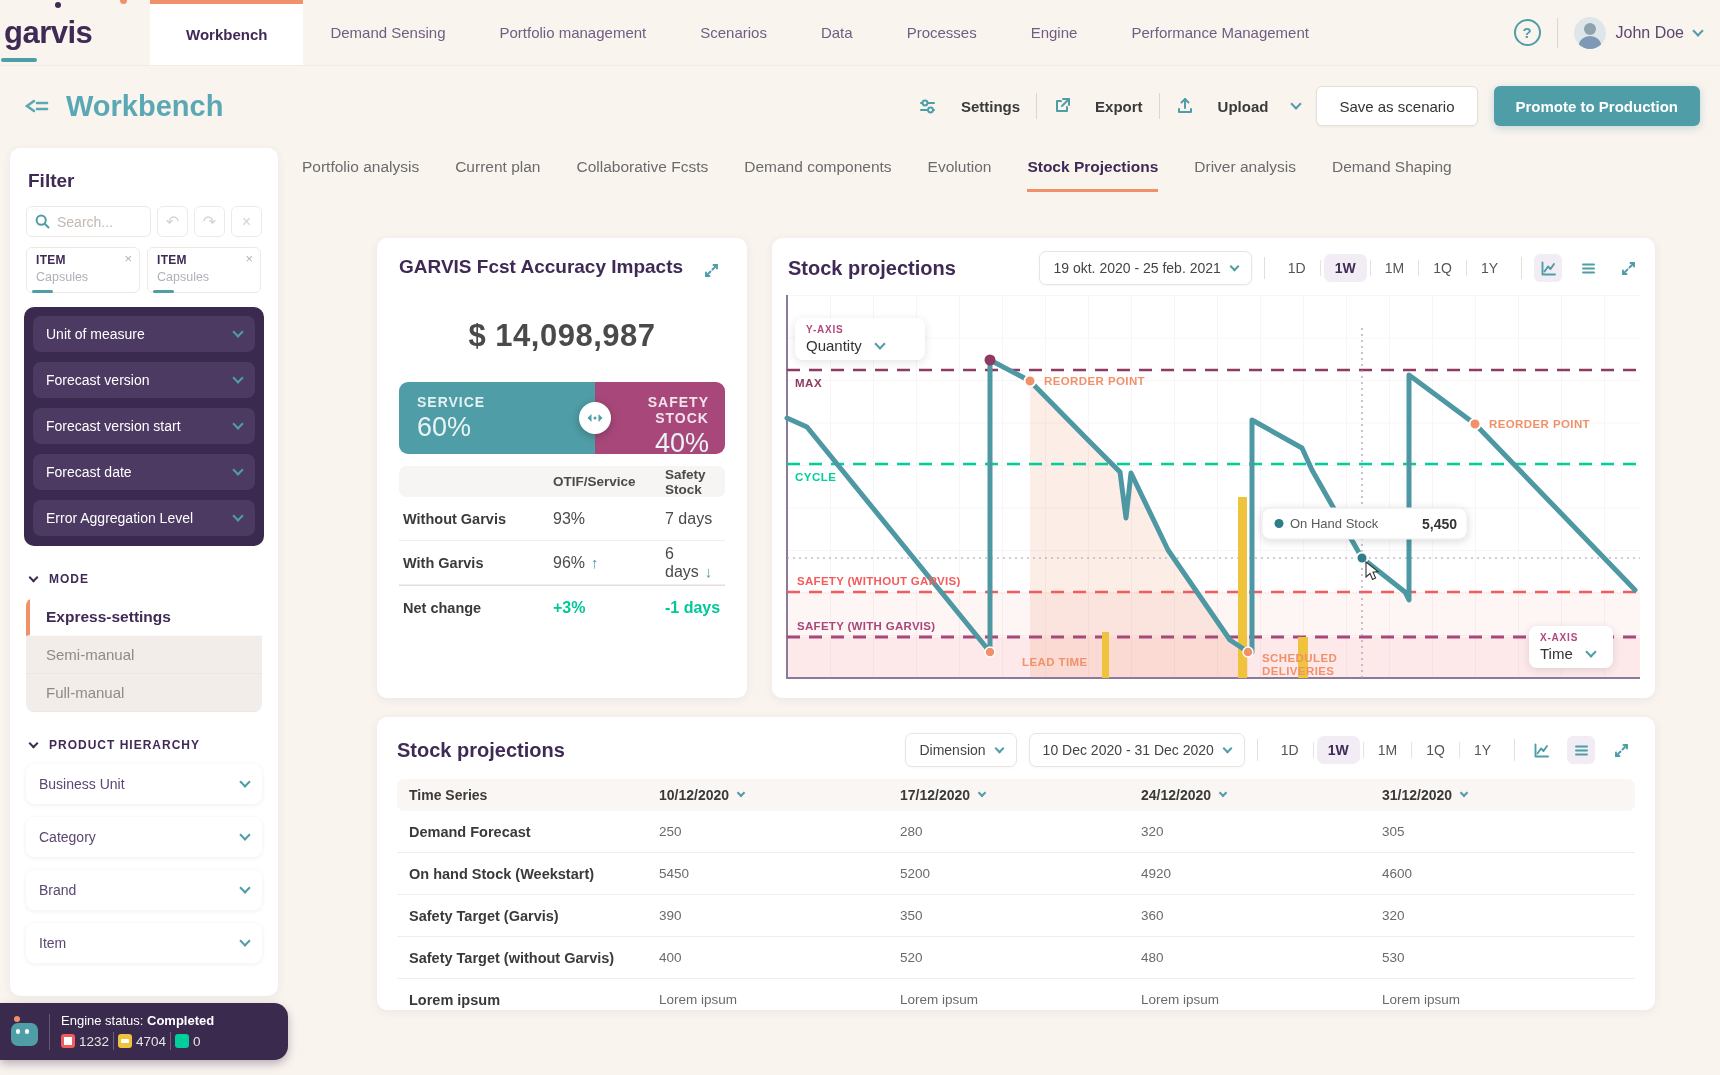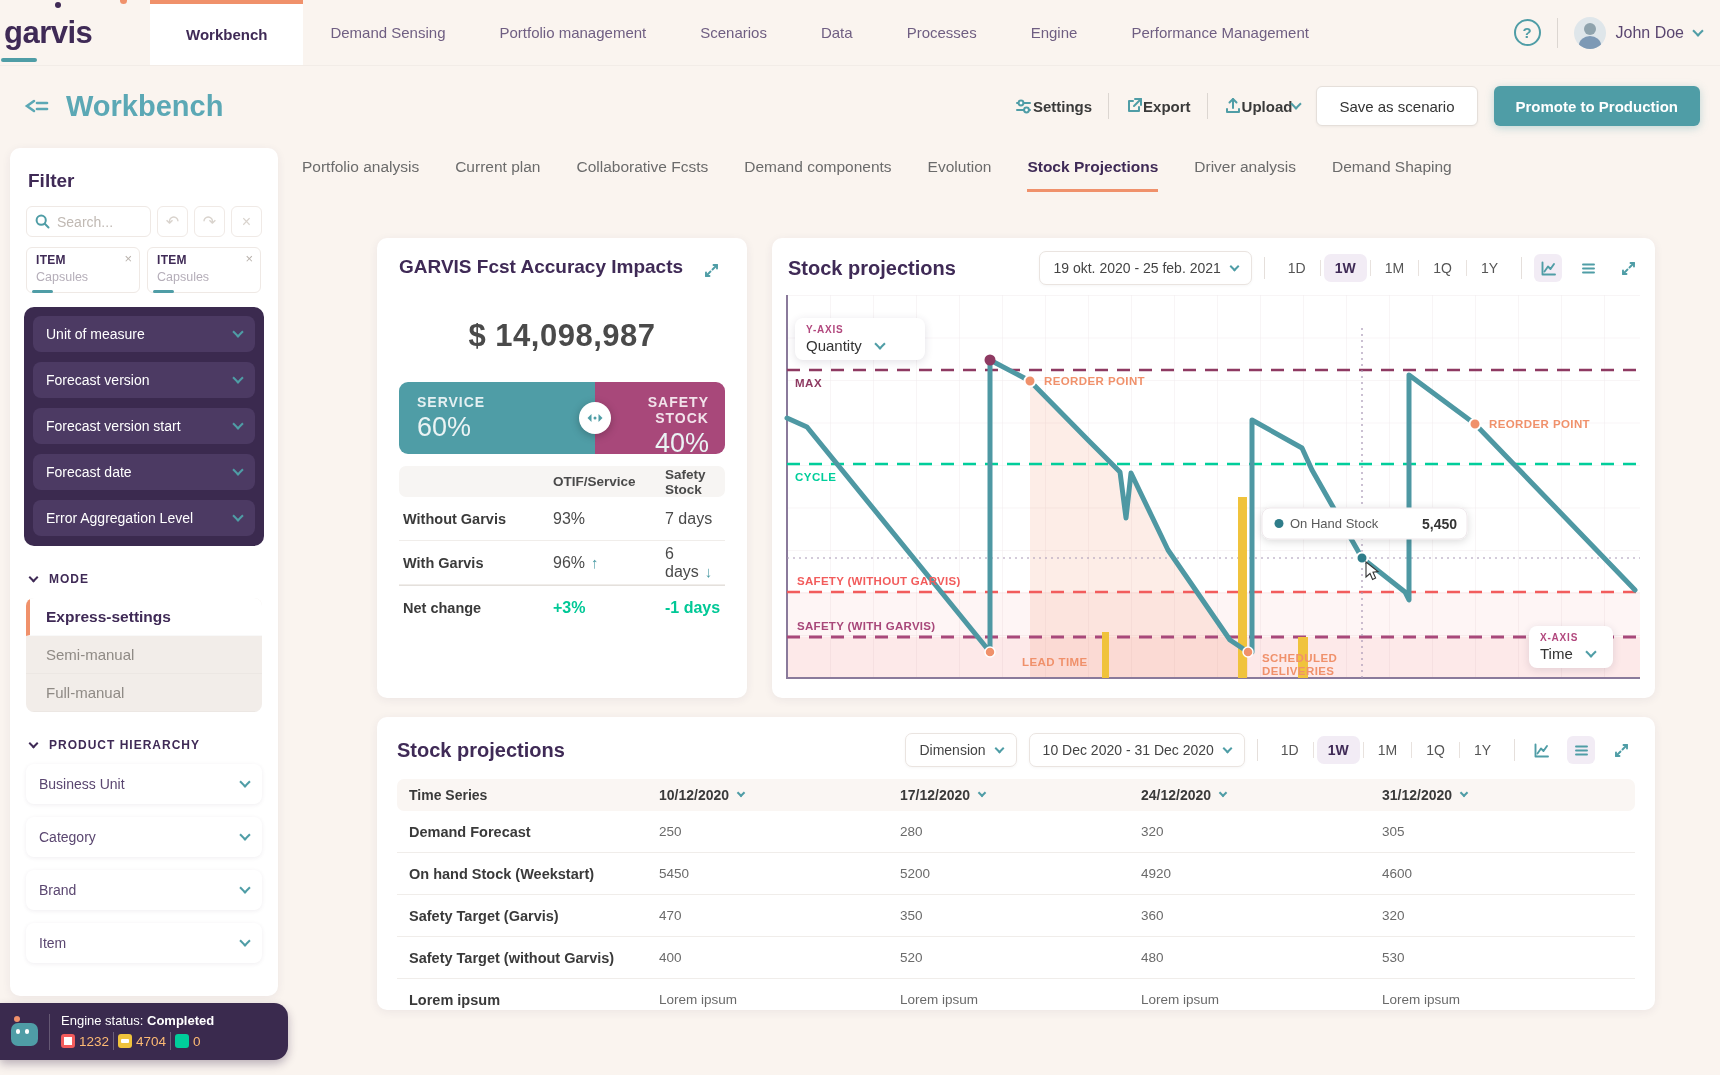--- a/index.html
+++ b/index.html
@@ -26,21 +26,21 @@
   .avatar { width:32px; height:32px; border-radius:50%; background:#dfe6ea; overflow:hidden; position:relative;}
   .avatar svg { position:absolute; top:0; left:0;}
   .username { color:#5A4670; font-size:16px;}
   .chev { width:8px; height:8px; border-right:2px solid #4F9DA6; border-bottom:2px solid #4F9DA6; transform:rotate(45deg); margin-top:-4px; display:inline-block;}
 
   
   .pagehead { position:absolute; top:78px; left:22px; right:20px; height:56px; display:flex; align-items:center; z-index:15;}
   .collapse-btn { width:30px; height:30px; display:flex; align-items:center; justify-content:center; cursor:pointer;}
   .page-title { font-size:29px; font-weight:700; color:#5BA8B5; margin-left:14px;}
   .head-actions { margin-left:auto; display:flex; align-items:center; gap:16px;}
-  .action-link { display:flex; align-items:center; gap:0; font-size:15px; font-weight:600; color:#3a3a3a; cursor:pointer;}
+  .action-link { display:flex; align-items:center; gap:24px; font-size:15px; font-weight:600; color:#3a3a3a; cursor:pointer;}
   .hdivider { width:1px; height:26px; background:#DCD6D1;}
   .btn-secondary { background:#fff; border:1px solid #E5DFDA; border-radius:6px; height:40px; padding:0 22px; font-size:15px; color:#333; display:flex; align-items:center; cursor:pointer; box-shadow:0 1px 3px rgba(0,0,0,.05);}
   .btn-primary { background:#4F9DA6; border-radius:6px; height:40px; padding:8px 22px; font-size:15px; font-weight:600; color:#fff; display:flex; align-items:center; cursor:pointer; box-shadow:0 2px 8px rgba(79,157,166,.35);}
 
   
   .subtabs { position:absolute; top:158px; left:302px; display:flex; gap:36px; z-index:15;}
   .subtab { font-size:15.5px; color:#6b6b6b; padding-bottom:13px; cursor:pointer; border-bottom:3px solid transparent;}
   .subtab.active { color:#3F2A56; font-weight:700; border-bottom-color:#F0916B;}
 
   
@@ -70,21 +70,21 @@
   .hier-row { background:#fff; border-radius:8px; height:40px; box-shadow:0 1px 4px rgba(60,40,80,.08); display:flex; align-items:center; justify-content:space-between; padding:0 13px; margin-bottom:13px; cursor:pointer;}
   .hier-row span { font-size:14px; color:#5A4670;}
   .engine-bar { position:absolute; left:0; top:1003px; width:288px; height:57px; background:#3A2A4E; border-radius:0 14px 14px 0; display:flex; align-items:center; padding-left:11px; gap:11px; z-index:12; box-shadow:0 4px 10px rgba(40,20,60,.3);}
   .robot { width:27px; height:23px; background:#4F9DA6; border-radius:7px; position:relative; margin-top:6px;}
   .robot:before { content:""; position:absolute; top:6px; left:5px; width:4px; height:5px; background:#fff; border-radius:2px; box-shadow:9px 0 0 #fff;}
   .robot:after { content:""; position:absolute; top:-7px; left:3px; width:6px; height:6px; background:#F0916B; border-radius:50%;}
   .ediv { width:1px; height:36px; background:rgba(255,255,255,.22);}
   .engine-text { display:flex; flex-direction:column; gap:4px;}
   .engine-line1 { color:#fff; font-size:13px;}
   .engine-line1 b { font-weight:700;}
-  .engine-line2 { display:flex; align-items:center; gap:4px; color:#fdba74; font-size:13.5px;}
+  .engine-line2 { display:flex; align-items:center; gap:4px; color:#e5e5e5; font-size:13.5px;}
   .sq { width:14px; height:14px; border-radius:3px; display:inline-block;}
   .sq-red { border:3px solid #F25C5C; background:#fff;}
   .sq-amber { background:#F0C33C; position:relative;}
   .sq-amber:before { content:""; position:absolute; top:5px; left:3px; width:8px; height:4px; background:#fff; border-radius:1px;}
   .sq-green { background:#00CE9B;}
   .cdiv { width:1px; height:18px; background:rgba(255,255,255,.25);}
 
   
   .acc-card { left:377px; top:238px; width:370px; height:460px; padding:18px 22px;}
   .acc-head { display:flex; align-items:flex-start; justify-content:space-between;}
@@ -579,21 +579,21 @@
     </div>
     <div class="trow">
       <span class="rlabel">On hand Stock (Weekstart)</span>
       <span class="rval">5450</span>
       <span class="rval">5200</span>
       <span class="rval">4920</span>
       <span class="rval">4600</span>
     </div>
     <div class="trow">
       <span class="rlabel">Safety Target (Garvis)</span>
-      <span class="rval">470</span>
+      <span class="rval">390</span>
       <span class="rval">350</span>
       <span class="rval">360</span>
       <span class="rval">320</span>
     </div>
     <div class="trow">
       <span class="rlabel">Safety Target (without Garvis)</span>
       <span class="rval">400</span>
       <span class="rval">520</span>
       <span class="rval">480</span>
       <span class="rval">530</span>

